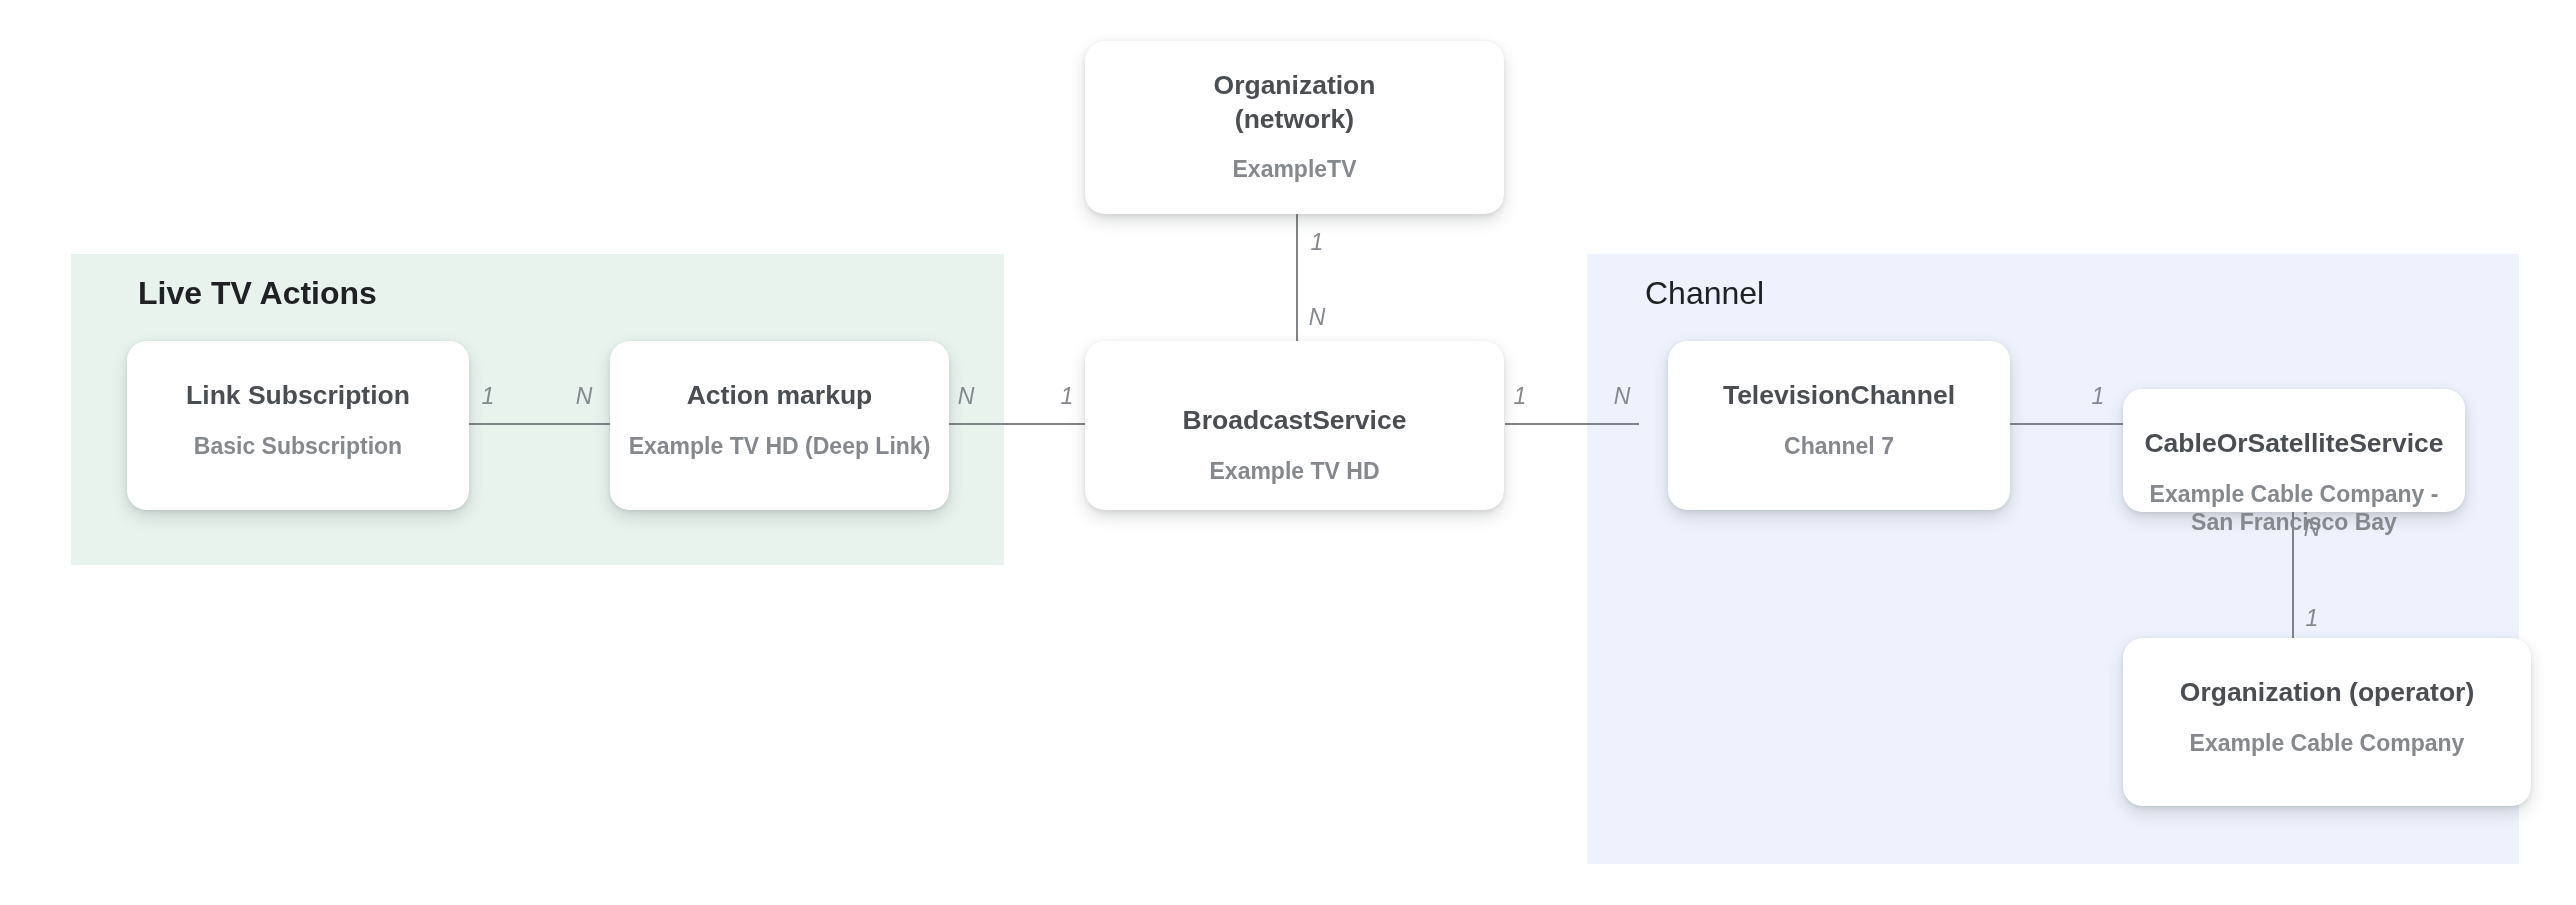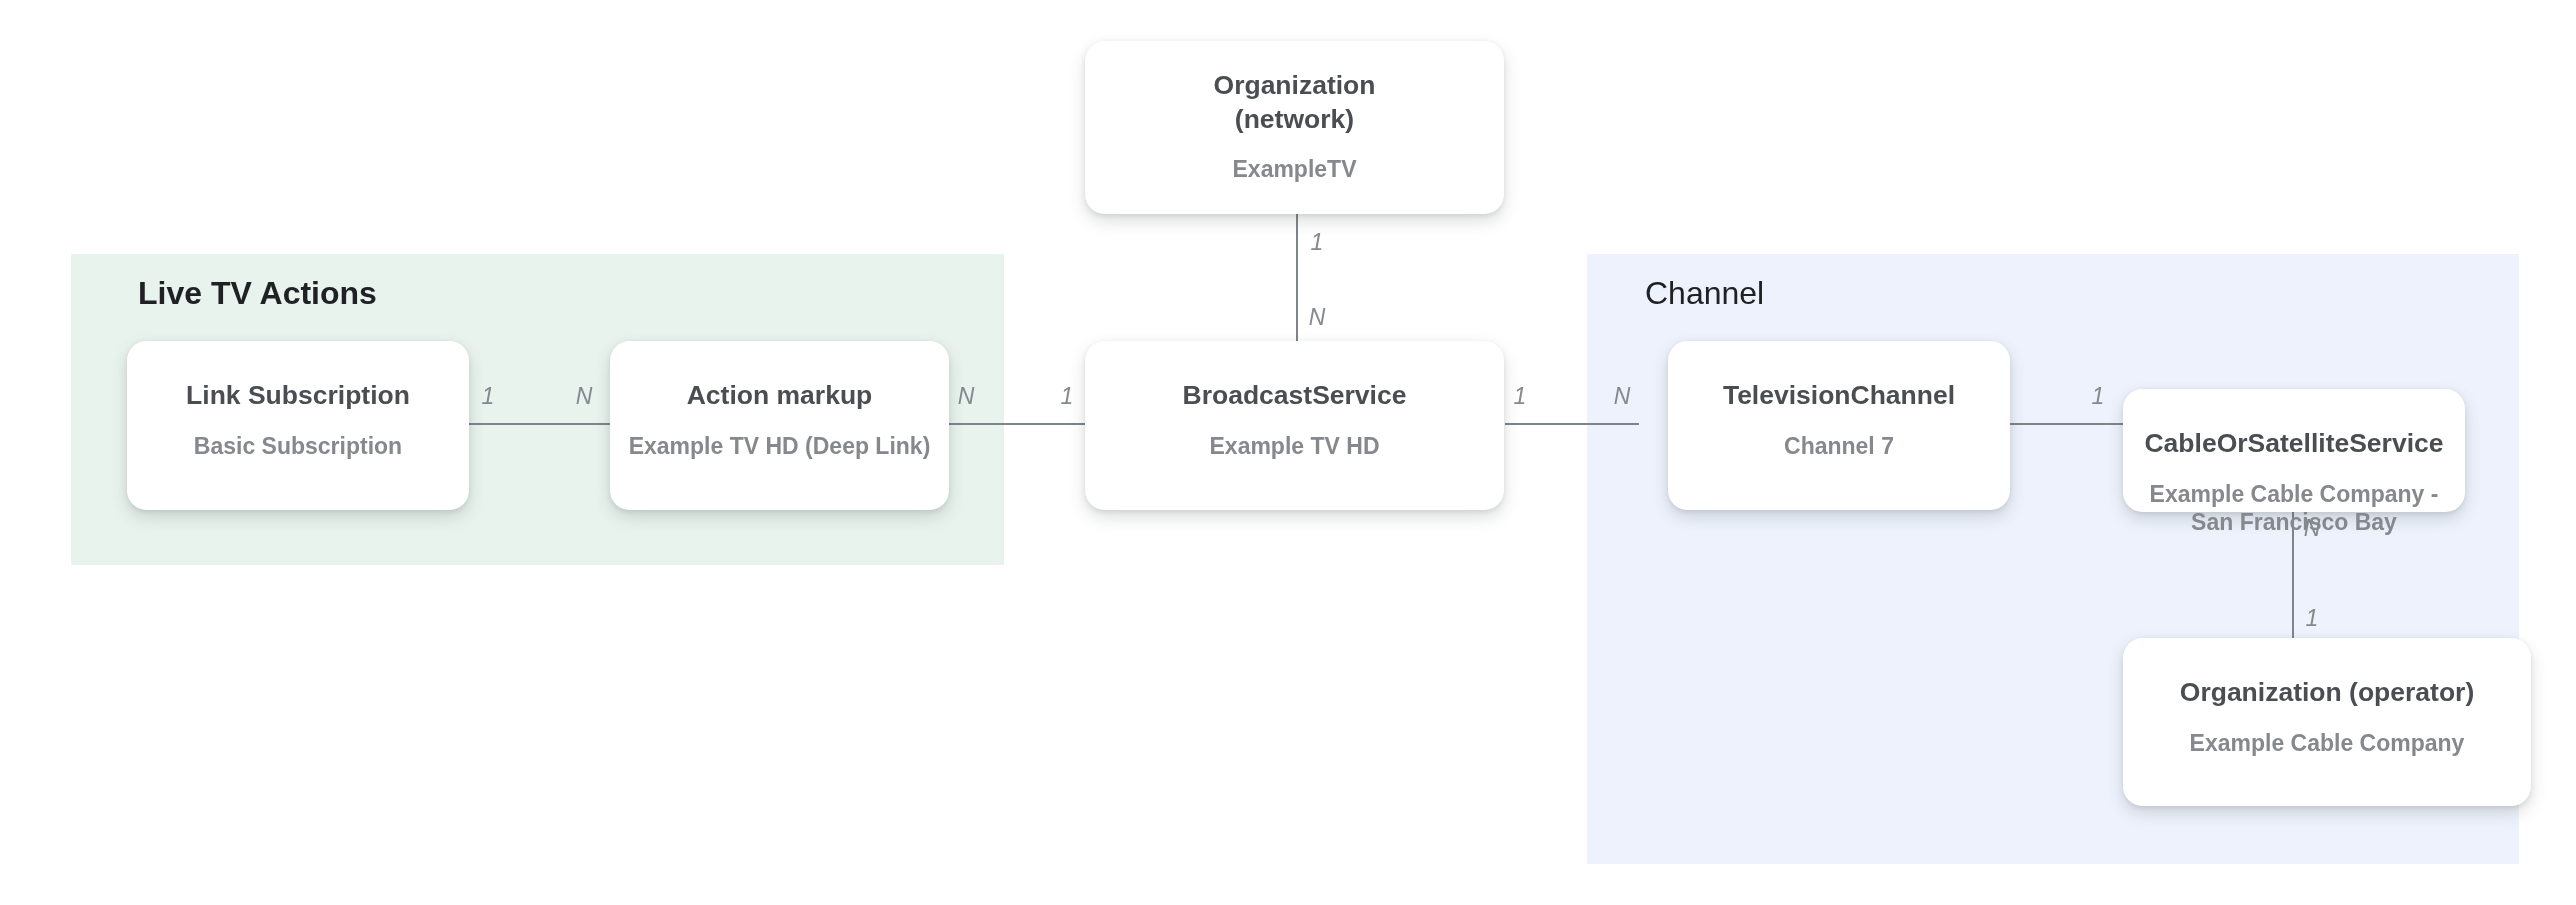--- a/index.html
+++ b/index.html
@@ -63,21 +63,21 @@
     font-size: 23px;
     font-style: italic;
     color: #85898d;
     transform: translate(-50%, -50%);
     white-space: nowrap;
   }
   
   #node-org-network        { left: 1085px; top: 41px;  width: 419px; height: 173px; }
   #node-media-subscription { left: 127px;  top: 341px; width: 342px; height: 169px; }
   #node-action-markup      { left: 610px;  top: 341px; width: 339px; height: 169px; }
-  #node-broadcast-service  { left: 1085px; top: 341px; width: 419px; height: 169px; }
+  #node-broadcast-service  { left: 1085px; top: 341px; width: 419px; height: 169px; justify-content: center; }
   #node-television-channel { left: 1639px; top: 341px; width: 342px; height: 169px; margin-left: 29px; }
   #node-cable-service      { left: 2123px; top: 341px; width: 342px; height: 123px; margin-top: 48px; }
   #node-org-operator       { left: 2123px; top: 638px; width: 408px; height: 168px; }
   
   #edge-mediasub-action    { left: 469px;  top: 423px; width: 142px; height: 1.8px; }
   #edge-action-broadcast   { left: 949px; top: 423px; width: 136px; height: 1.8px; }
   #edge-broadcast-tvchan   { left: 1505px; top: 423px; width: 134px; height: 1.8px; }
   #edge-tvchan-cable       { left: 1982px; top: 423px; width: 142px; height: 1.8px; }
   #edge-network-broadcast  { left: 1296px; top: 214px; width: 1.8px;   height: 127px; }
   #edge-cable-operator     { left: 2292px; top: 510px; width: 1.8px;   height: 128px; }

